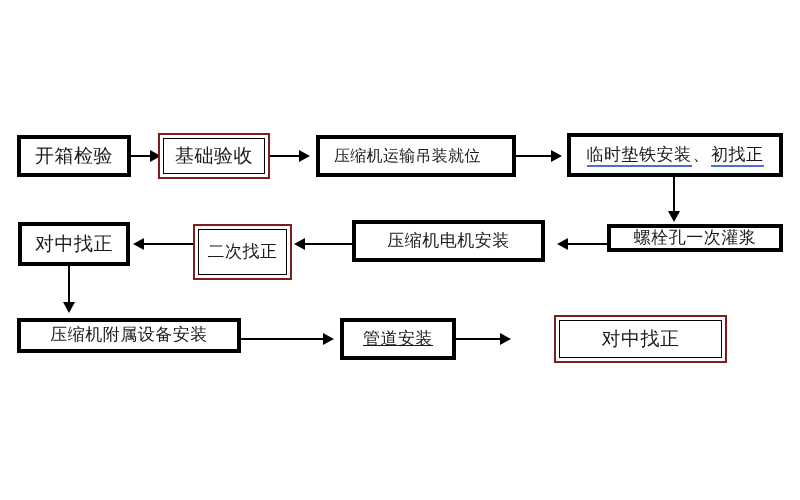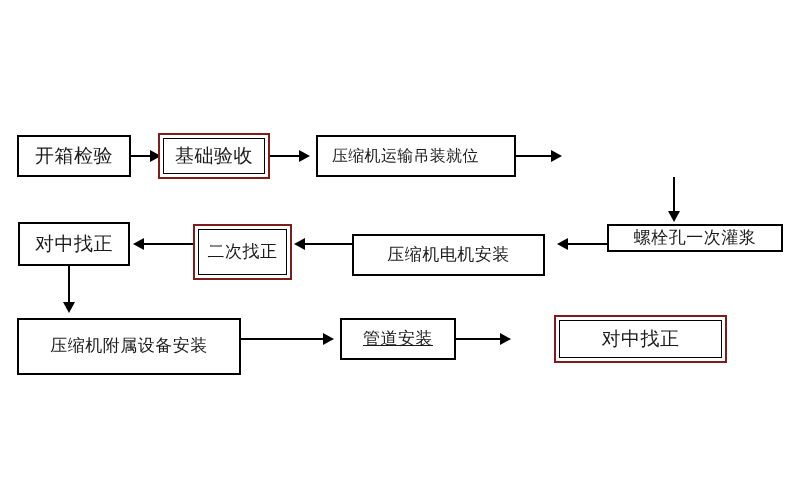--- a/index.html
+++ b/index.html
@@ -19,21 +19,21 @@
     width: 800px;
     height: 500px;
     background: #ffffff;
   }
 
   
   .node {
     position: absolute;
     box-sizing: border-box;
     background: #ffffff;
-    border: 2px solid #000000;
+    border: 4px solid #000000;
     display: flex;
     align-items: center;
     justify-content: center;
     line-height: 1.1;
     white-space: nowrap;
   }
   .node .label {
     display: inline-block;
   }
   
@@ -119,55 +119,60 @@
   <div class="hline" style="left:270px; top:155px; width:32px;"></div>
   <div class="arrow right" style="left:299px; top:150px;"></div>
 
   <div class="node t-sm align-left" style="left:316px; top:135px; width:200px; height:42px;">
     <span class="label">压缩机运输吊装就位</span>
   </div>
 
   <div class="hline" style="left:516px; top:155px; width:42px;"></div>
   <div class="arrow right" style="left:551px; top:150px;"></div>
 
+  <div class="node t-md" style="left:567px; top:133px; width:216px; height:44px;">
+    <span class="label">
+      <span class="lnk">临时垫铁安装</span><span class="sep">、</span><span class="lnk">初找正</span>
+    </span>
+  </div>
 
   <div class="vline" style="left:673px; top:177px; width:2px; height:38px;"></div>
   <div class="arrow down" style="left:668px; top:211px;"></div>
 
   <div class="node t-lg" style="left:18px; top:222px; width:112px; height:44px;">
     <span class="label">对中找正</span>
   </div>
 
   <div class="hline" style="left:144px; top:243px; width:50px;"></div>
   <div class="arrow left" style="left:133px; top:238px;"></div>
 
   <div class="node double" style="left:193px; top:224px; width:99px; height:56px;align-items:flex-end;">
     <div class="inner">
       <span class="label t-md">二次找正</span>
     </div>
   </div>
 
   <div class="hline" style="left:305px; top:243px; width:48px;"></div>
   <div class="arrow left" style="left:294px; top:238px;"></div>
 
-  <div class="node t-md" style="left:352px; top:234px; width:193px; height:42px;font-family:Liberation Serif, serif;">
+  <div class="node t-md" style="left:352px; top:220px; width:193px; height:42px;font-family:Liberation Serif, serif;">
     <span class="label">压缩机电机安装</span>
   </div>
 
   <div class="hline" style="left:568px; top:243px; width:39px;"></div>
   <div class="arrow left" style="left:557px; top:238px;"></div>
 
   <div class="node t-md" style="left:607px; top:224px; width:176px; height:28px;">
     <span class="label">螺栓孔一次灌浆</span>
   </div>
 
   <div class="vline" style="left:68px; top:266px; width:2px; height:40px;"></div>
   <div class="arrow down" style="left:63px; top:302px;"></div>
 
-  <div class="node t-md" style="left:17px; top:318px; width:224px; height:57px;text-align:center;">
+  <div class="node t-md" style="left:17px; top:318px; width:224px; height:35px;text-align:center;">
     <span class="label">压缩机附属设备安装</span>
   </div>
 
   <div class="hline" style="left:241px; top:338px; width:84px;"></div>
   <div class="arrow right" style="left:323px; top:333px;"></div>
 
   <div class="node t-md" style="left:340px; top:318px; width:116px; height:42px;text-decoration:underline;">
     <span class="label">管道安装</span>
   </div>
 

